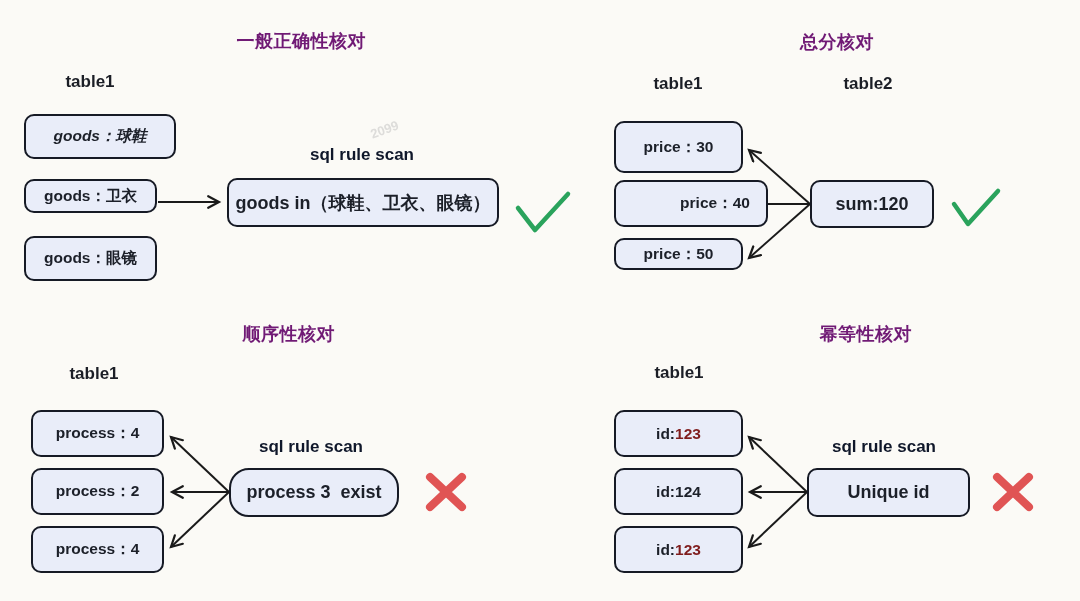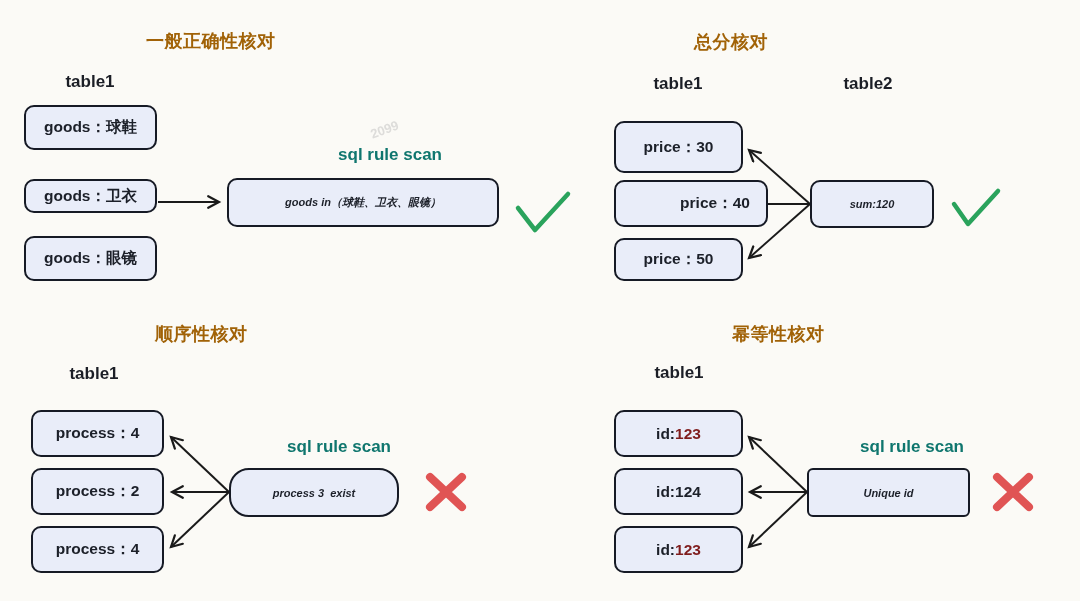--- a/index.html
+++ b/index.html
@@ -5,42 +5,42 @@
   html,body{margin:0;padding:0;}
   body{
     width:1080px;height:601px;
     background:#fbfaf6;
     font-family:"Liberation Sans","DejaVu Sans",sans-serif;
     overflow:hidden;
   }
   .stage{position:relative;width:1080px;height:601px;background:#fbfaf6;}
   .arrows{position:absolute;left:0;top:0;width:1080px;height:601px;pointer-events:none;}
   .title{
-    position:absolute;text-align:left;
-    font-size:18px;font-weight:bold;color:#a16207;letter-spacing:0.5px;
+    position:absolute;text-align:right;
+    font-size:18px;font-weight:bold;color:#701a75;letter-spacing:0.5px;
   }
   .tlabel{
     position:absolute;text-align:center;
     font-size:17px;font-weight:bold;color:#1b1e26;
   }
   .scan{
-    position:absolute;text-align:right;
-    font-size:17px;font-weight:bold;color:#0f766e;
+    position:absolute;text-align:center;
+    font-size:17px;font-weight:bold;color:#0f172a;
   }
   .box{
     position:absolute;
     background:#e9edf9;
     border:2.5px solid #161a25;
     border-radius:10px;
     display:flex;align-items:center;justify-content:center;
     font-size:15.5px;font-weight:bold;color:#1c2029;
     white-space:pre;
     box-sizing:border-box;
   }
-  .rulebox{font-size:11px;font-style:italic;}
+  .rulebox{font-size:18px;}
   .hl{color:#7f1d1d;}
   .mark{position:absolute;}
   .watermark{
     position:absolute;
     color:rgba(185,185,185,0.45);
     font-size:13px;font-weight:bold;
     transform:rotate(-20deg);
     pointer-events:none;
   }
 </style>
@@ -69,38 +69,38 @@
     <line x1="807" y1="492" x2="749" y2="437" stroke="#1a1a1a" stroke-width="2" marker-end="url(#ah)"></line>
     <line x1="807" y1="492" x2="750" y2="492" stroke="#1a1a1a" stroke-width="2" marker-end="url(#ah)"></line>
     <line x1="807" y1="492" x2="749" y2="547" stroke="#1a1a1a" stroke-width="2" marker-end="url(#ah)"></line>
   </svg>
 
   <div class="watermark" style="left:370px;top:122px;">2099</div>
 
   <div class="title" style="left:146px;top:29px;width:220px;">一般正确性核对</div>
   <div class="tlabel" style="left:35px;top:72px;width:110px;">table1</div>
 
-  <div class="box" style="left:24px;top:105px;width:133px;height:45px;">goods：球鞋</div>
+  <div class="box" style="left:24px;top:114px;width:152px;height:45px;font-style:italic;">goods：球鞋</div>
   <div class="box" style="left:24px;top:179px;width:133px;height:34px;">goods：卫衣</div>
   <div class="box" style="left:24px;top:236px;width:133px;height:45px;">goods：眼镜</div>
 
   <div class="scan" style="left:282px;top:145px;width:160px;">sql rule scan</div>
   <div class="box rulebox" style="left:227px;top:178px;width:272px;height:49px;">goods in（球鞋、卫衣、眼镜）</div>
 
   <svg class="mark" style="left:514px;top:188px;" width="58" height="50" viewBox="0 0 58 50">
     <path d="M4 20 L21 42 L54 6" fill="none" stroke-width="4.5" stroke-linecap="round" stroke-linejoin="round" stroke="#2aa35c"></path>
   </svg>
 
   <div class="title" style="left:694px;top:30px;width:180px;">总分核对</div>
   <div class="tlabel" style="left:623px;top:74px;width:110px;">table1</div>
   <div class="tlabel" style="left:813px;top:74px;width:110px;">table2</div>
 
   <div class="box" style="left:614px;top:121px;width:129px;height:52px;">price：30</div>
   <div class="box" style="left:614px;top:180px;width:154px;height:47px;padding-left:48px;">price：40</div>
-  <div class="box" style="left:614px;top:238px;width:129px;height:43px;">price：50</div>
+  <div class="box" style="left:614px;top:238px;width:129px;height:32px;">price：50</div>
 
   <div class="box rulebox" style="left:810px;top:180px;width:124px;height:48px;">sum:120</div>
 
   <svg class="mark" style="left:950px;top:186px;" width="52" height="44" viewBox="0 0 52 44">
     <path d="M4 18 L18 38 L48 5" fill="none" stroke-width="4.5" stroke-linecap="round" stroke-linejoin="round" stroke="#2aa35c"></path>
   </svg>
 
   <div class="title" style="left:155px;top:322px;width:180px;">顺序性核对</div>
   <div class="tlabel" style="left:39px;top:364px;width:110px;">table1</div>
 
@@ -122,19 +122,19 @@
     <span>id:</span><span class="hl">123</span>
   </div>
   <div class="box" style="left:614px;top:468px;width:129px;height:47px;">
     <span>id:</span><span>124</span>
   </div>
   <div class="box" style="left:614px;top:526px;width:129px;height:47px;">
     <span>id:</span><span class="hl">123</span>
   </div>
 
   <div class="scan" style="left:804px;top:437px;width:160px;">sql rule scan</div>
-  <div class="box rulebox" style="left:807px;top:468px;width:163px;height:49px;border-radius:6px;">Unique id</div>
+  <div class="box rulebox" style="left:807px;top:468px;width:163px;height:49px;">Unique id</div>
 
   <svg class="mark" style="left:990px;top:471px;" width="46" height="42" viewBox="0 0 46 42">
     <path d="M7 6 L39 36 M39 6 L7 36" fill="none" stroke-width="8" stroke-linecap="round" stroke="#e05454"></path>
   </svg>
 
 </div>
 
 </body></html>

